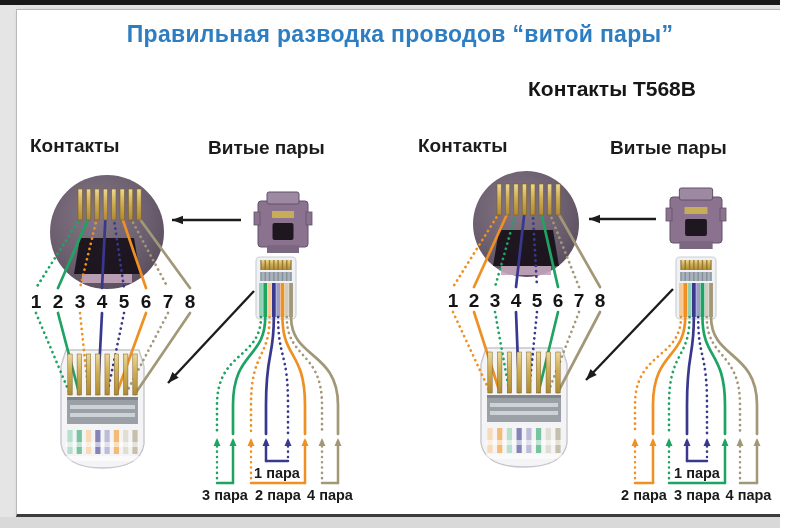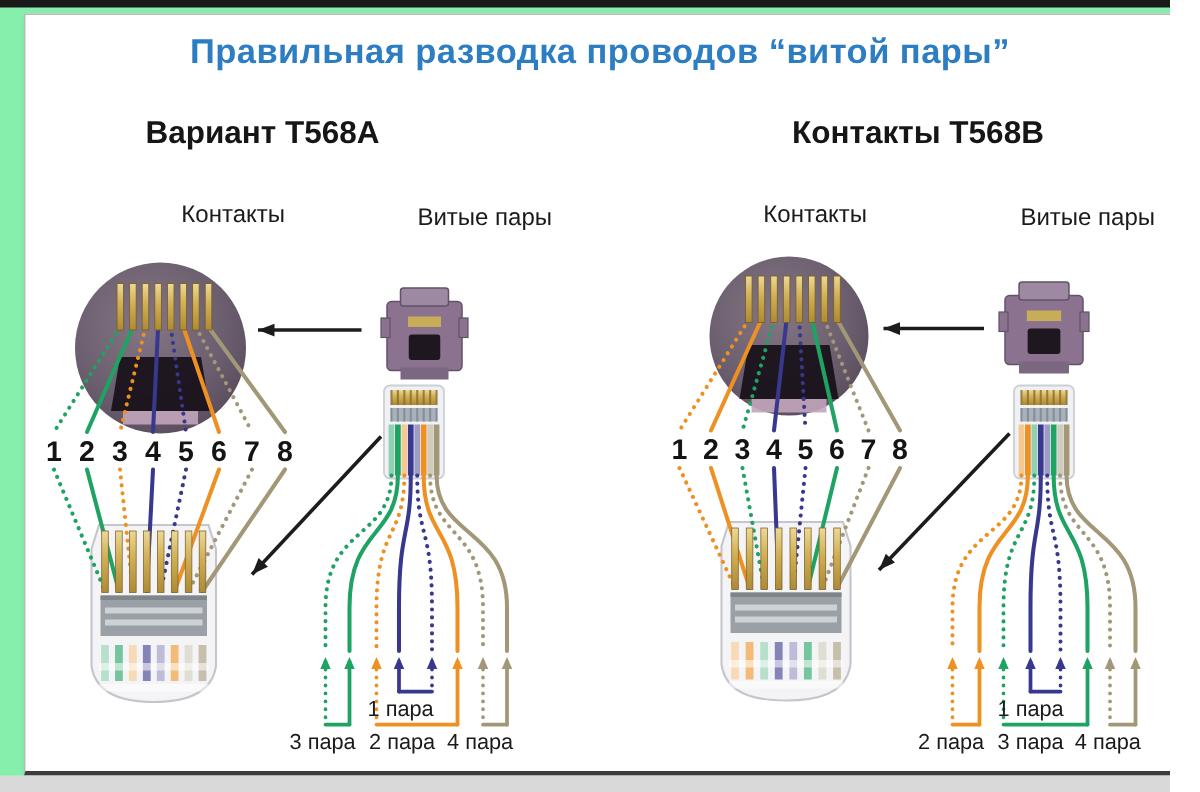--- a/index.html
+++ b/index.html
@@ -1,32 +1,32 @@
 <!DOCTYPE html>
 <html><head>
 <meta charset="utf-8">
 <style>
   html,body{margin:0;padding:0;background:#ffffff;}
   .stage{position:relative;width:780px;height:528px;overflow:hidden;
-         font-family:"Liberation Sans",sans-serif;background:#86efac;}
+         font-family:"Liberation Sans",sans-serif;background:#e5e5e5;}
   .top-strip{position:absolute;left:0;top:0;width:800px;height:5px;background:#191919;}
   .bottom-strip{position:absolute;left:0;top:517px;width:800px;height:11px;background:#d9d9d9;}
   .panel{position:absolute;left:16px;top:9px;width:769px;height:504px;background:#ffffff;
          border:1px solid #b9b9b9;border-bottom:3px solid #3c3c3c;box-shadow:2px 2px 5px rgba(0,0,0,.15);}
   .title{position:absolute;left:0;top:21px;width:800px;text-align:center;
          font-size:23px;font-weight:bold;letter-spacing:.3px;color:#2d7dc2;}
   .vname{position:absolute;top:77px;width:240px;text-align:center;
          font-size:21px;font-weight:bold;color:#161616;}
   .v0{left:55px;} .v1{left:492px;}
-  .slabel{position:absolute;width:160px;text-align:right;font-size:16px;font-weight:normal;color:#1b1b1b;}
+  .slabel{position:absolute;width:160px;text-align:left;font-size:19px;font-weight:bold;color:#1b1b1b;}
   .c0{left:30px;top:135px;} .p0{left:208px;top:137px;}
   .c1{left:418px;top:135px;} .p1{left:610px;top:137px;}
   #diag{position:absolute;left:0;top:0;}
   .pin-num{position:absolute;width:20px;text-align:center;font-size:19px;font-weight:600;color:#141414;}
-  .pair-label{position:absolute;width:64px;font-size:14.5px;font-weight:400;color:#1a1a1a;}
+  .pair-label{position:absolute;width:64px;text-align:center;font-size:14.5px;font-weight:700;color:#1a1a1a;}
 </style>
 </head>
 <body>
 
 <div class="stage">
   <div class="top-strip"></div>
   <div class="panel"></div>
 
   <svg id="diag" width="800" height="528" viewBox="0 0 800 528">
     <defs>
@@ -305,21 +305,20 @@
           <line x1="740" y1="441" x2="740" y2="483" stroke="#a29878" stroke-width="2.5" stroke-linecap="round" stroke-dasharray="0.1 5.2"></line>
           <line x1="757" y1="441" x2="757" y2="483" stroke="#a29878" stroke-width="2.5" stroke-linecap="round"></line>
           <line x1="740" y1="483" x2="757" y2="483" stroke="#a29878" stroke-width="2.5" stroke-linecap="round"></line>
           <path d="M740,438 L736.5,446 L743.5,446 Z" fill="#a29878"></path>
           <path d="M757,438 L753.5,446 L760.5,446 Z" fill="#a29878"></path>
         </g>
       </g>
     </svg>
 
   <div class="title" style="color: rgb(45, 125, 194);">Правильная разводка проводов “витой пары”</div>
-  <div class="vname v0">Вариант T568A</div>
   <div class="vname v1">Контакты T568B</div>
   <div class="slabel c0">Контакты</div>
   <div class="slabel p0">Витые пары</div>
   <div class="slabel c1">Контакты</div>
   <div class="slabel p1">Витые пары</div>
 
   <div id="overlay">
       <div class="pair-label" style="left: 245px; top: 465px;">1 пара</div>
       <div class="pair-label" style="left: 246px; top: 487px;">2 пара</div>
       <div class="pair-label" style="left: 193px; top: 487px;">3 пара</div>

